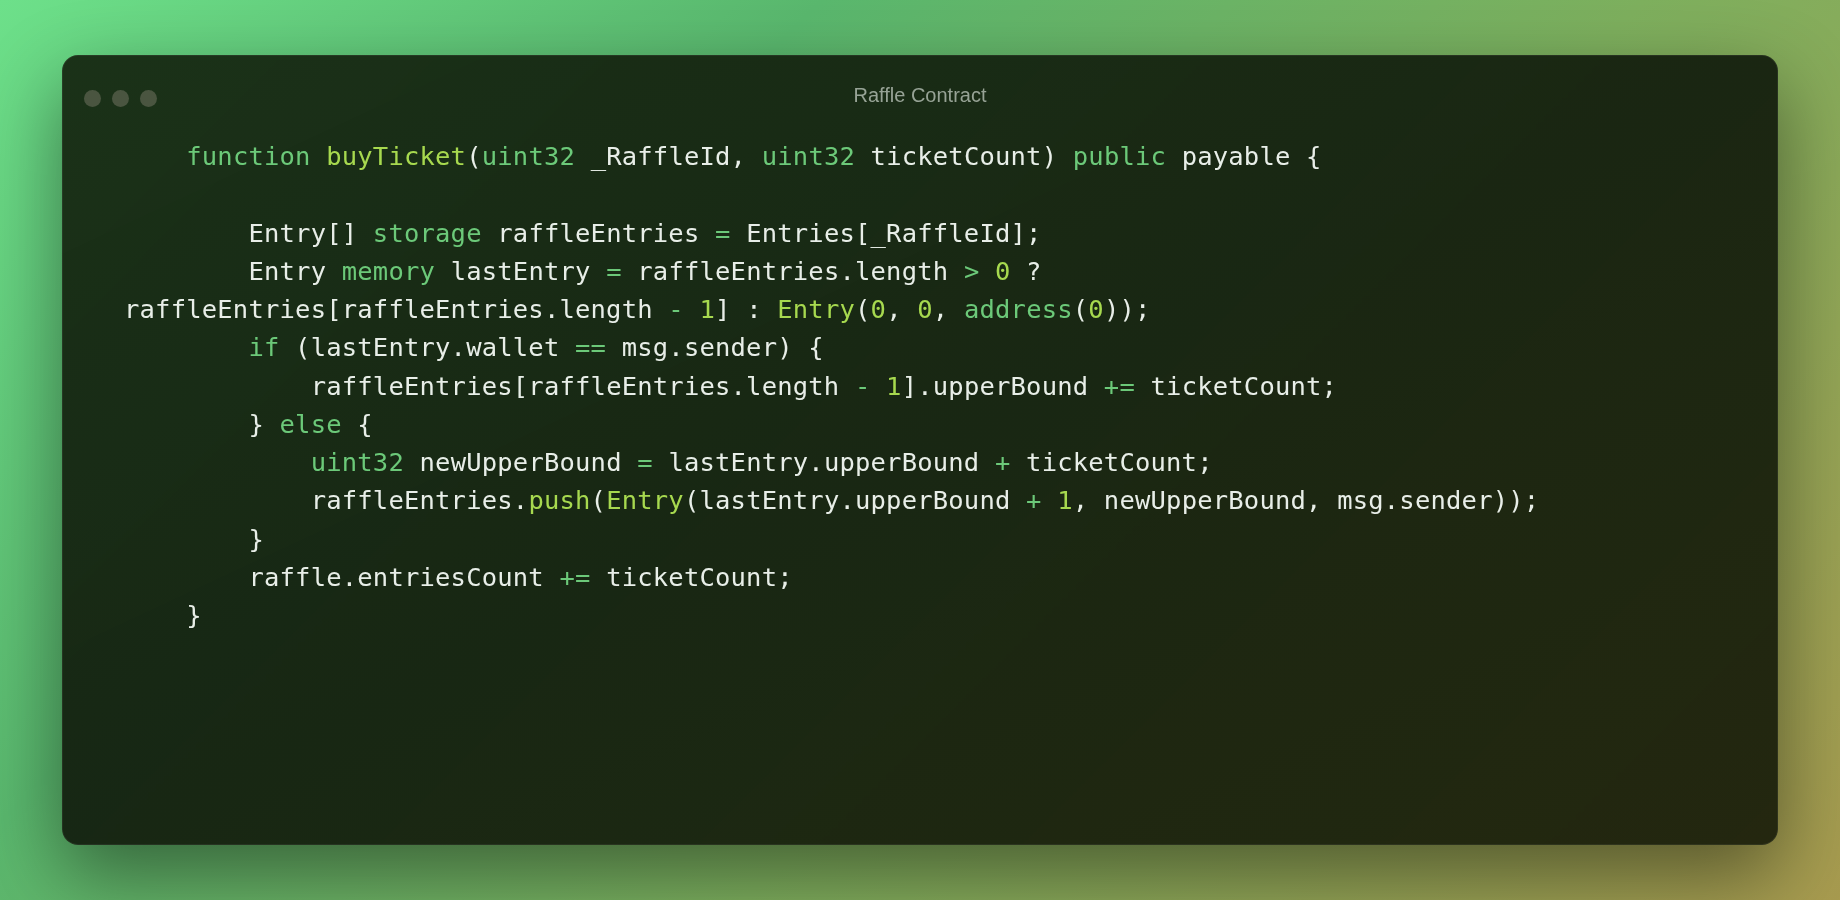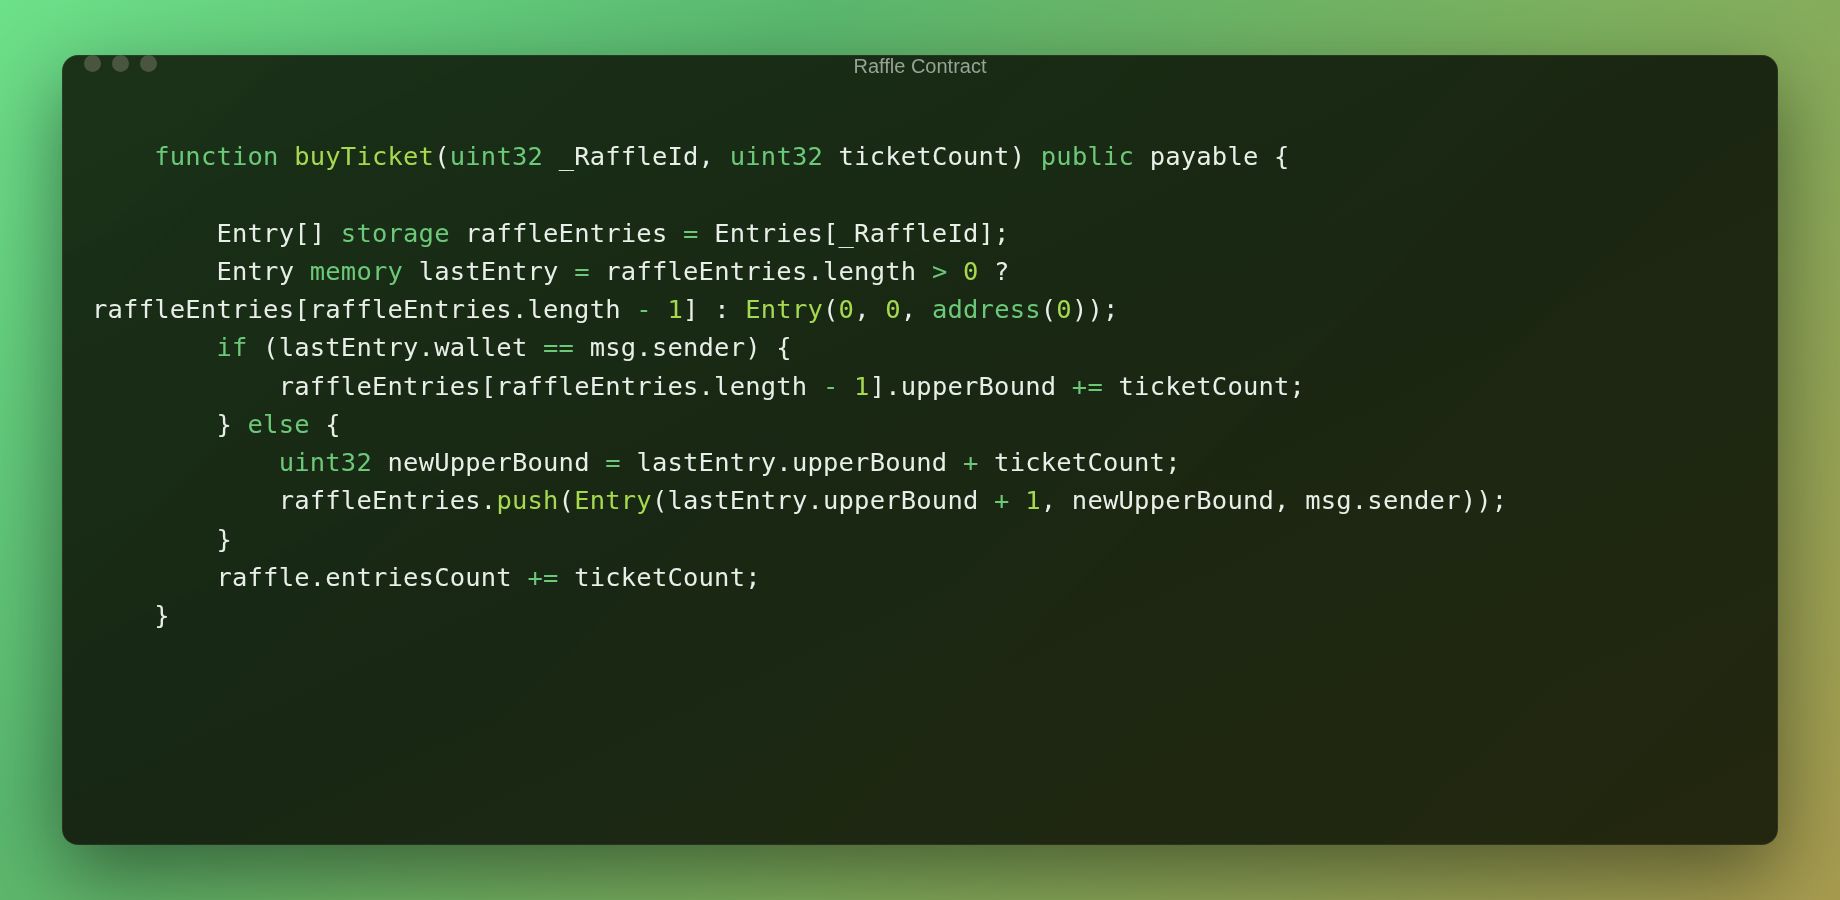--- a/index.html
+++ b/index.html
@@ -22,21 +22,21 @@
     border-radius: 16px;
     box-shadow: 0 30px 80px rgba(0,0,0,0.45), 0 0 0 1px rgba(255,255,255,0.06) inset;
     overflow: hidden;
     position: relative;
     backdrop-filter: blur(2px);
   }
   
   .titlebar {
     height: 52px;
     display: flex;
-    align-items: flex-start;
+    align-items: flex-end;
     padding: 0 22px;
     position: relative;
   }
   
   .dots {
     display: flex;
     gap: 11px;
   }
   
   .dot {
@@ -58,20 +58,21 @@
   }
   
   .code {
     padding: 30px 30px 20px 30px;
     font-size: 25.5px;
     line-height: 1.5;
     color: #e8eee8;
     white-space: pre;
     font-weight: 500;
     letter-spacing: 0.2px;
+    margin-left: 32px;
   }
   
   .kw  { color: #6cc979; }   
   .fn  { color: #a7d94f; }   
   .ty  { color: #6cc979; }   
   .st  { color: #6cc979; }   
   .nm  { color: #a7d94f; }   
   .op  { color: #6cc979; }   
   .pu  { color: #e8eee8; }   
   .me  { color: #a7d94f; }   

